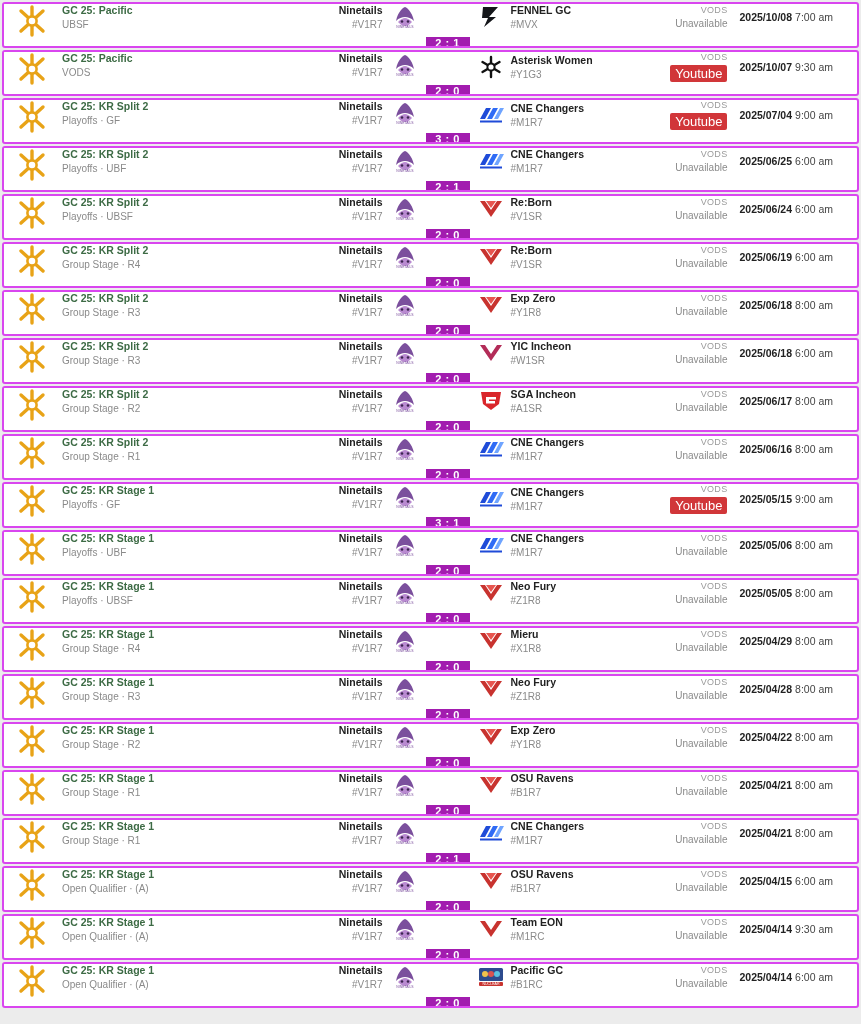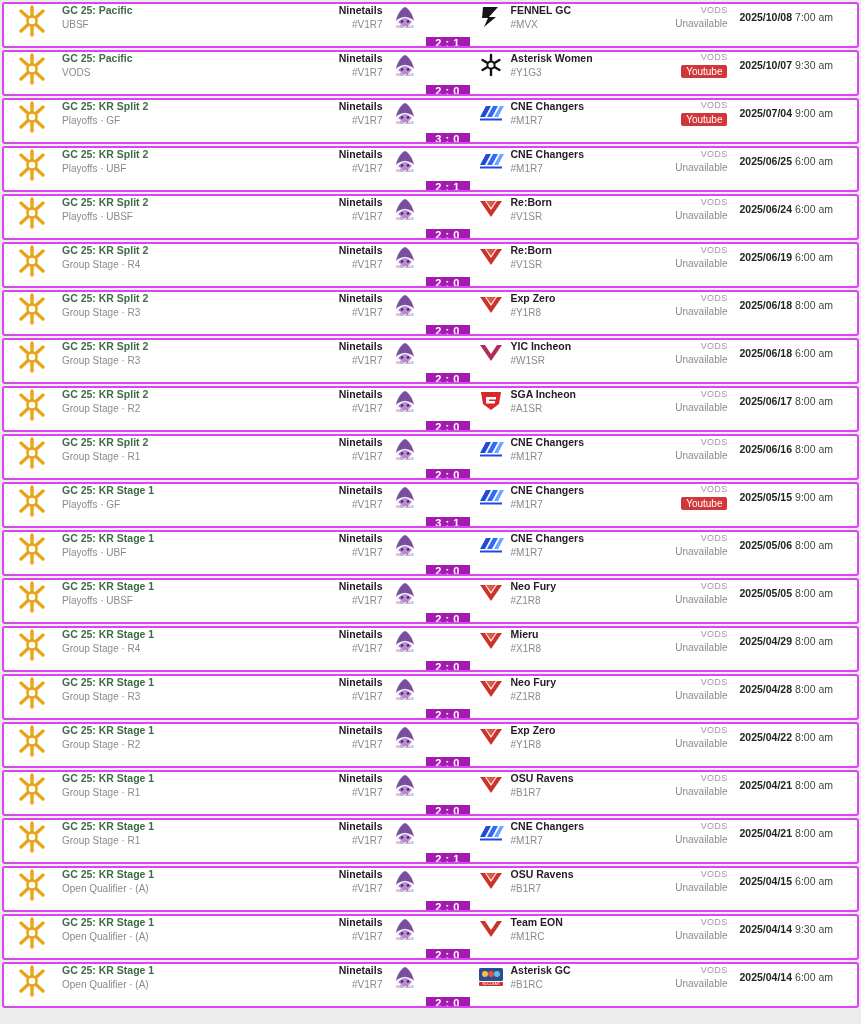--- a/index.html
+++ b/index.html
@@ -152,21 +152,21 @@
   .vods-label {
     font-size: 9px;
     color: #9a9a9a;
     letter-spacing: 0.3px;
   }
   .vods-status {
     font-size: 10px;
     color: #8a8a8a;
   }
   .vods-badge {
-    font-size: 10px;
+    font-size: 13px;
     color: #fff;
     background: #d13639;
     border-radius: 2px;
     padding: 1px 5px;
     font-weight: normal;
   }
   .datetime {
     display: flex;
     flex-direction: row;
     align-items: flex-end;
@@ -1589,21 +1589,21 @@
             <svg width="26" height="24" viewBox="0 0 26 24">
         <rect x="1" y="3" width="24" height="13" rx="1.5" fill="#2d4b8e"></rect>
         <circle cx="7" cy="9" r="3" fill="#f2c14b"></circle>
         <circle cx="13" cy="9" r="3" fill="#d9534f"></circle>
         <circle cx="19" cy="9" r="3" fill="#5bc0de"></circle>
         <rect x="1" y="17" width="24" height="4" rx="1" fill="#c8332f"></rect>
         <text x="13" y="20.4" font-size="3.6" text-anchor="middle" fill="#fff" font-family="Liberation Sans, sans-serif">NUCLEAR</text>
       </svg>
           </span>
         <div class="tnames">
-          <div class="tname">Asterisk GC</div>
+          <div class="tname">Pacific GC</div>
           <div class="ttag">#B1RC</div>
         </div>
       </div>
       <div class="meta">
         <div class="vods">
           <div class="vods-label">VODS</div>
           <div class="vods-status ">Unavailable</div>
 
         </div>
         <div class="datetime">

